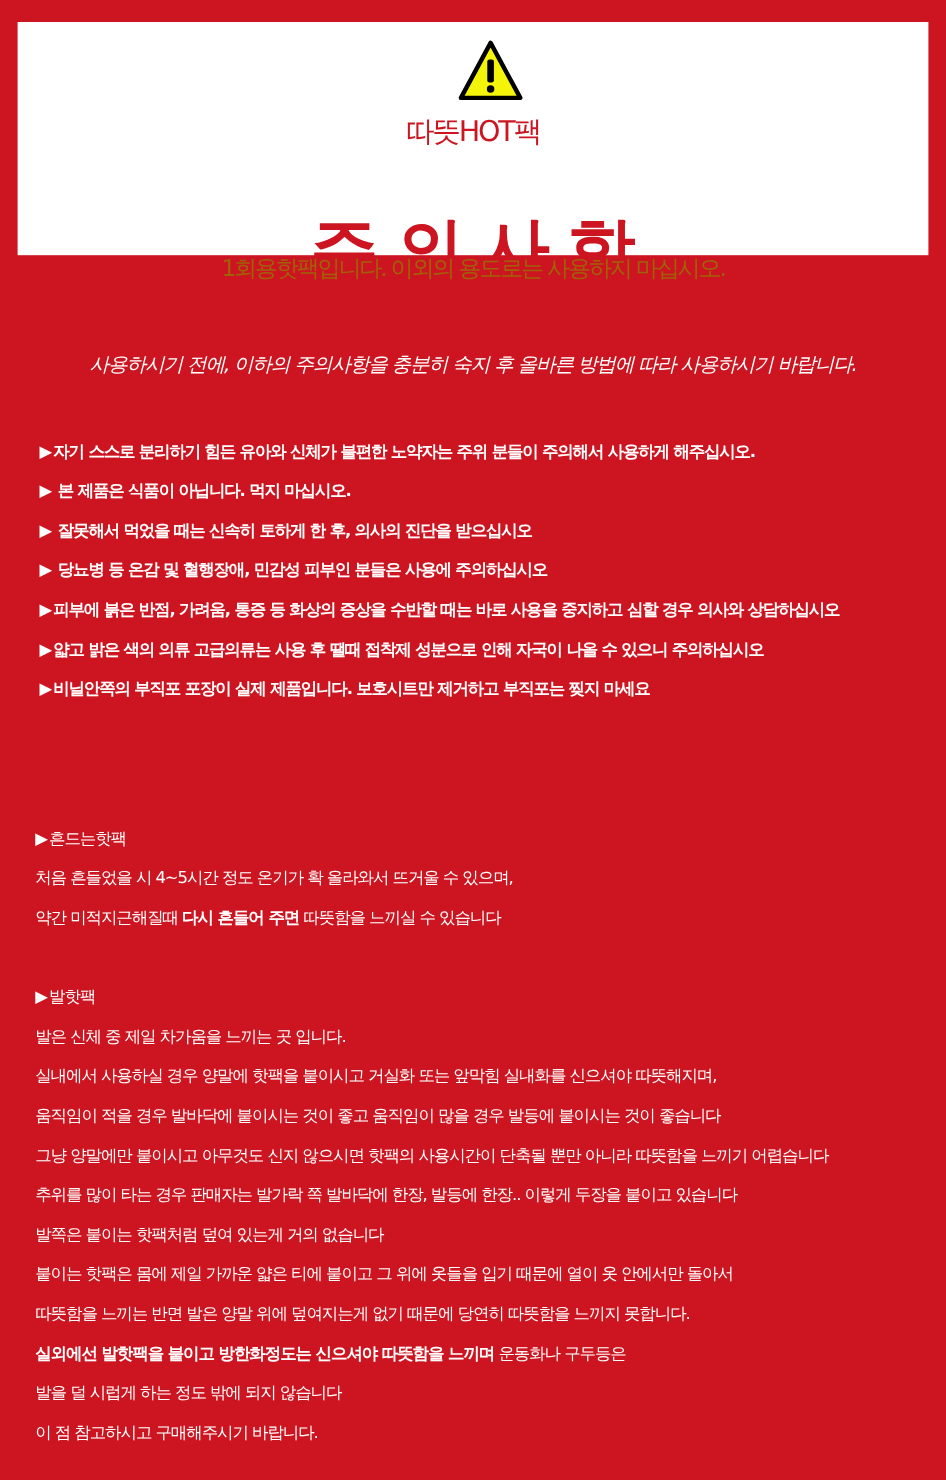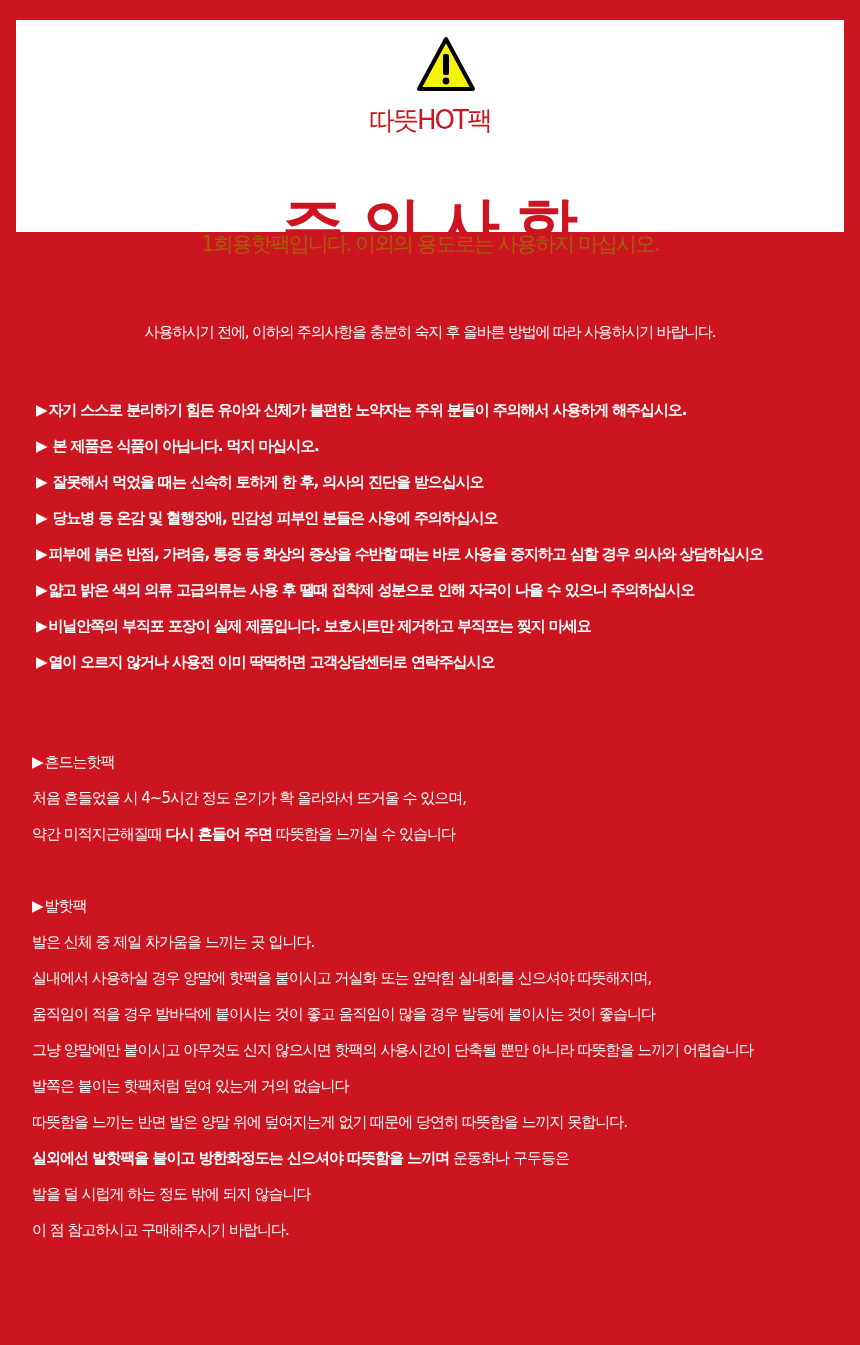--- a/index.html
+++ b/index.html
@@ -65,24 +65,25 @@
       font-size: 21px;
       letter-spacing: -2px;
       line-height: 30px;
     }
     .intro {
       position: absolute;
       left: 0;
       right: 0;
       top: 316px;
       text-align: center;
-      font-size: 15px;
+      font-size: 18px;
       letter-spacing: -1.2px;
       line-height: 32px;
       white-space: nowrap;
+      font-style: italic;
     }
     .warnings {
       position: absolute;
       left: 32px;
       top: 388px;
       width: 820px;
       margin: 4px;
       padding: 0;
       list-style: none;
     }
@@ -139,33 +140,34 @@
 <div class="intro">사용하시기 전에, 이하의 주의사항을 충분히 숙지 후 올바른 방법에 따라 사용하시기 바랍니다.</div>
 
 <ul class="warnings">
   <li><span class="arrow">▶</span><span>자기 스스로 분리하기 힘든 유아와 신체가 불편한 노약자는 주위 분들이 주의해서 사용하게 해주십시오.</span></li>
   <li><span class="arrow">▶</span> <span>본 제품은 식품이 아닙니다. 먹지 마십시오.</span></li>
   <li><span class="arrow">▶</span> <span>잘못해서 먹었을 때는 신속히 토하게 한 후, 의사의 진단을 받으십시오</span></li>
   <li><span class="arrow">▶</span> <span>당뇨병 등 온감 및 혈행장애, 민감성 피부인 분들은 사용에 주의하십시오</span></li>
   <li><span class="arrow">▶</span><span>피부에 붉은 반점, 가려움, 통증 등 화상의 증상을 수반할 때는 바로 사용을 중지하고 심할 경우 의사와 상담하십시오</span></li>
   <li><span class="arrow">▶</span><span>얇고 밝은 색의 의류 고급의류는 사용 후 땔때 접착제 성분으로 인해 자국이 나올 수 있으니 주의하십시오</span></li>
   <li><span class="arrow">▶</span><span>비닐안쪽의 부직포 포장이 실제 제품입니다. 보호시트만 제거하고 부직포는 찢지 마세요</span></li>
-  <li><span class="arrow">▶</span><span>열이 오르지 않거나 사용전 이미 딱딱하면 고객상담센터로 연락주십시오</span></li>
 </ul>
 
 <div class="section" id="shake-section">
   <div class="section-heading"><span class="arrow">▶</span><span>흔드는핫팩</span></div>
   <p><span>처음 흔들었을 시 4~5시간 정도 온기가 확 올라와서 뜨거울 수 있으며,</span><strong></strong><span></span></p>
   <p><span>약간 미적지근해질때 </span><strong>다시 흔들어 주면</strong><span> 따뜻함을 느끼실 수 있습니다</span></p>
 </div>
 
 <div class="section" id="foot-section">
   <div class="section-heading"><span class="arrow">▶</span><span>발핫팩</span></div>
   <p><span>발은 신체 중 제일 차가움을 느끼는 곳 입니다.</span><strong></strong><span></span></p>
   <p><span>실내에서 사용하실 경우 양말에 핫팩을 붙이시고 거실화 또는 앞막힘 실내화를 신으셔야 따뜻해지며,</span><strong></strong><span></span></p>
   <p><span>움직임이 적을 경우 발바닥에 붙이시는 것이 좋고 움직임이 많을 경우 발등에 붙이시는 것이 좋습니다</span><strong></strong><span></span></p>
   <p><span>그냥 양말에만 붙이시고 아무것도 신지 않으시면 핫팩의 사용시간이 단축될 뿐만 아니라 따뜻함을 느끼기 어렵습니다</span><strong></strong><span></span></p>
+  <p><span>추위를 많이 타는 경우 판매자는 발가락 쪽 발바닥에 한장, 발등에 한장.. 이렇게 두장을 붙이고 있습니다</span><strong></strong><span></span></p>
   <p><span>발쪽은 붙이는 핫팩처럼 덮여 있는게 거의 없습니다</span><strong></strong><span></span></p>
+  <p><span>붙이는 핫팩은 몸에 제일 가까운 얇은 티에 붙이고 그 위에 옷들을 입기 때문에 열이 옷 안에서만 돌아서</span><strong></strong><span></span></p>
   <p><span>따뜻함을 느끼는 반면 발은 양말 위에 덮여지는게 없기 때문에 당연히 따뜻함을 느끼지 못합니다.</span><strong></strong><span></span></p>
   <p><span></span><strong>실외에선 발핫팩을 붙이고 방한화정도는 신으셔야 따뜻함을 느끼며</strong><span> 운동화나 구두등은</span></p>
   <p><span>발을 덜 시럽게 하는 정도 밖에 되지 않습니다</span><strong></strong><span></span></p>
   <p><span>이 점 참고하시고 구매해주시기 바랍니다.</span><strong></strong><span></span></p>
 </div>
 
 </body></html>

